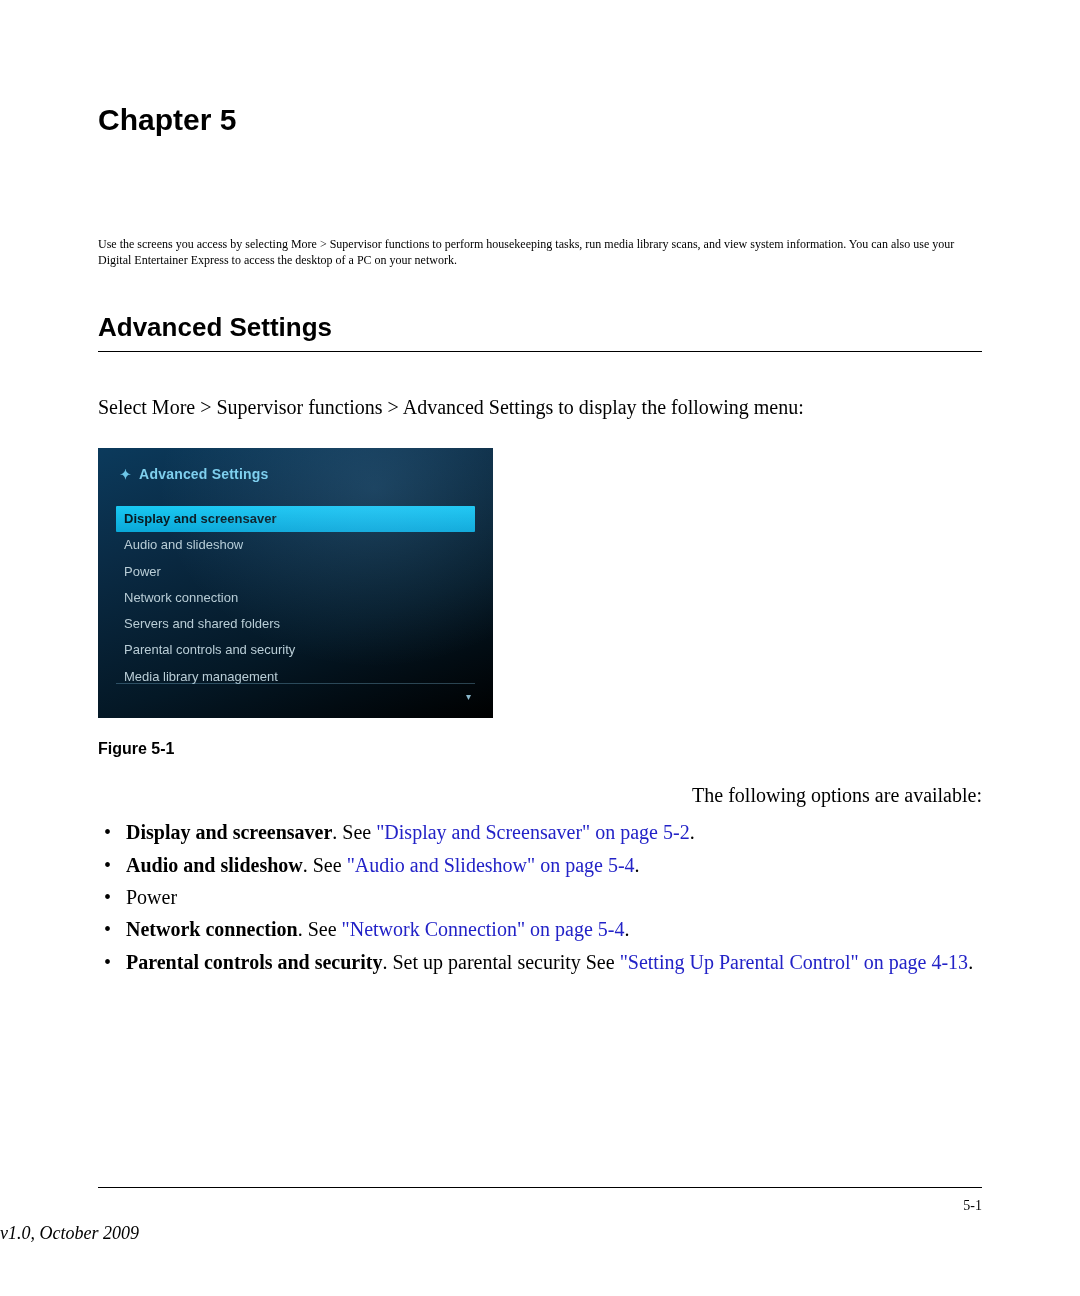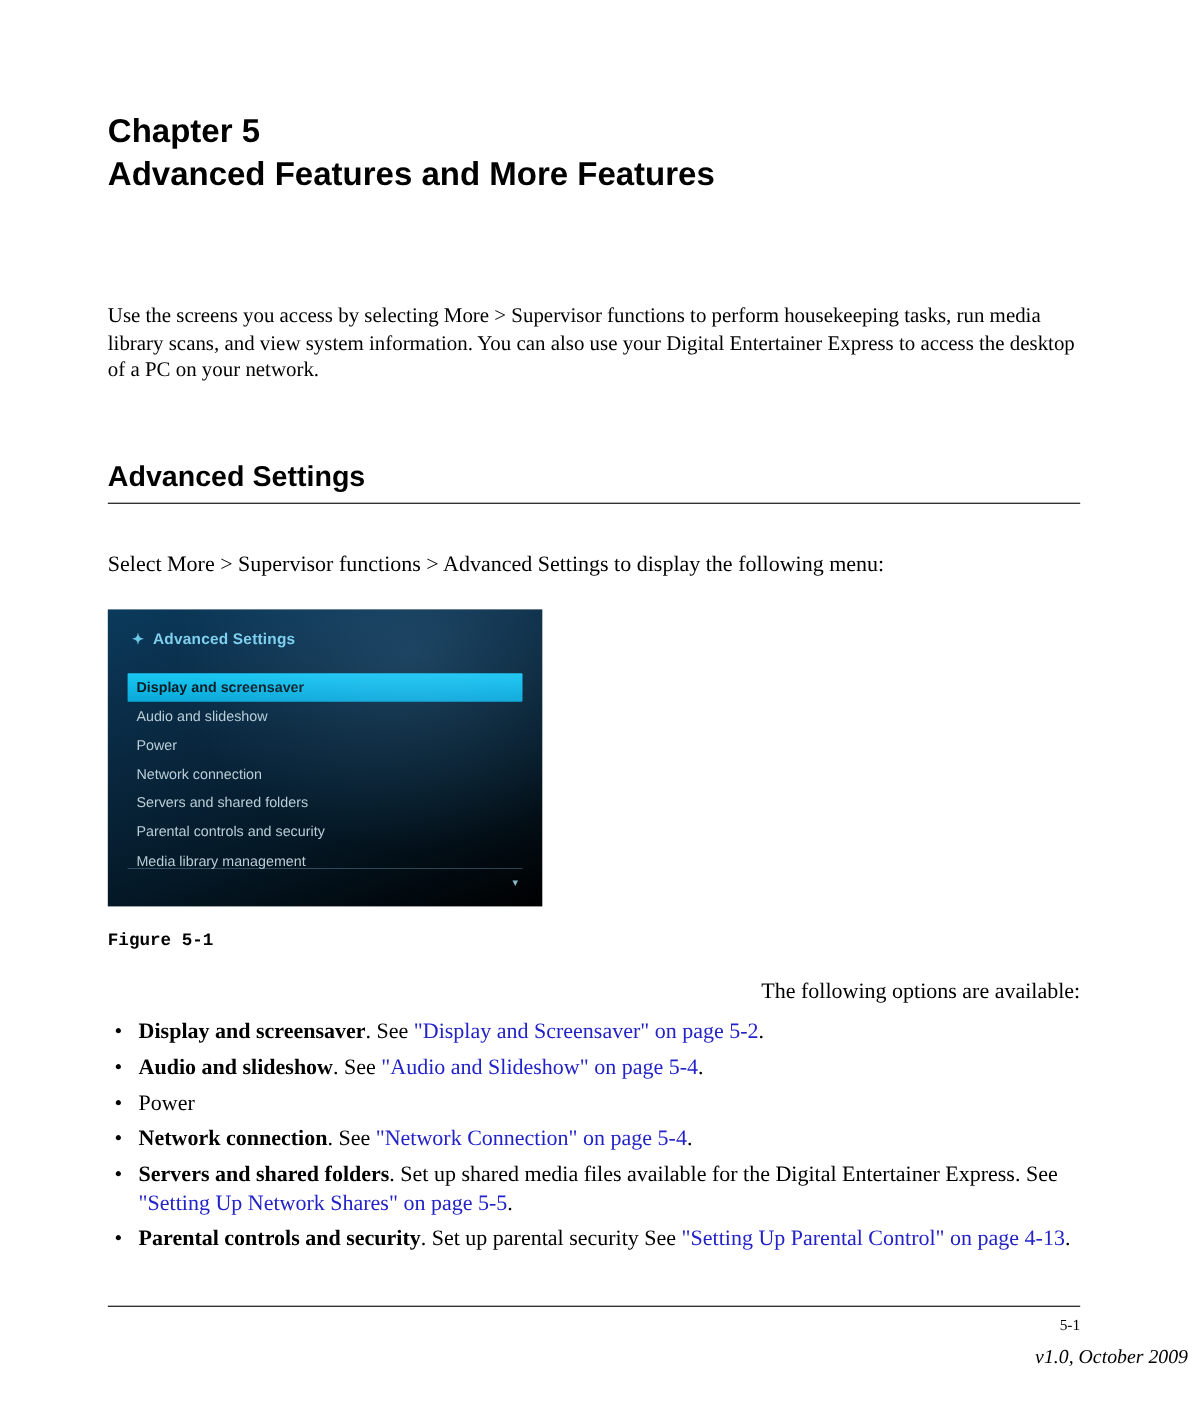--- a/index.html
+++ b/index.html
@@ -13,23 +13,23 @@
       padding: 100px 98px 60px 98px;
     }
     .chapter-heading {
       font-family: Arial, Helvetica, sans-serif;
       font-weight: bold;
       font-size: 30px;
       line-height: 1.3;
       margin-bottom: 98px;
     }
     .intro {
-      font-size: 19px;
+      font-size: 12px;
       line-height: 1.3;
-      margin-bottom: 68px;
+      margin-bottom: 44px;
     }
     .section-heading {
       font-family: Arial, Helvetica, sans-serif;
       font-weight: bold;
       font-size: 26px;
       padding-bottom: 8px;
       border-bottom: 1.5px solid #000;
       margin-bottom: 42px;
     }
     .section-intro {
@@ -89,21 +89,21 @@
       border-top: 1px solid rgba(120,180,210,.35);
     }
     .scroll-arrow {
       position: absolute;
       right: 22px;
       bottom: 16px;
       color: #8ab8cc;
       font-size: 10px;
     }
     .figure-caption {
-      font-family: Liberation Mono, monospace;
+      font-family: Liberation Sans, sans-serif;
       font-weight: bold;
       font-size: 16px;
       margin-bottom: 26px;
     }
     .options-intro {
       font-size: 20px;
       margin-bottom: 12px;
       text-align: right;
     }
     .options {
@@ -134,31 +134,30 @@
     .page-num {
       position: absolute;
       right: 98px;
       bottom: 82px;
       font-size: 14px;
     }
     .footer-version {
       position: absolute;
       left: 0; right: 0;
       bottom: 52px;
-      text-align: right;
+      text-align: left;
       font-style: italic;
       font-size: 18px;
     }
   </style>
 </head>
 <body>
 
 <h1 class="chapter-heading">
   <span>Chapter 5</span><br>
-  <span>Advanced Features and More Features</span>
 </h1>
 
 <p class="intro">Use the screens you access by selecting More &gt; Supervisor functions to perform housekeeping tasks, run media library scans, and view system information. You can also use your Digital Entertainer Express to access the desktop of a PC on your network.</p>
 
 <h2 class="section-heading">Advanced Settings</h2>
 
 <p class="section-intro">Select More &gt; Supervisor functions &gt; Advanced Settings to display the following menu:</p>
 
 <div class="screenshot">
   <div class="shot-header">
@@ -189,22 +188,19 @@
   <li>
     <span class="bold">Audio and slideshow</span><span>. See </span><span class="link">"Audio and Slideshow" on page 5-4</span><span>.</span>
   </li>
   <li>
     <span class="bold"></span><span>Power</span><span class="link"></span><span></span>
   </li>
   <li>
     <span class="bold">Network connection</span><span>. See </span><span class="link">"Network Connection" on page 5-4</span><span>.</span>
   </li>
   <li>
-    <span class="bold">Servers and shared folders</span><span>. Set up shared media files available for the Digital Entertainer Express. See </span><span class="link">"Setting Up Network Shares" on page 5-5</span><span>.</span>
-  </li>
-  <li>
     <span class="bold">Parental controls and security</span><span>. Set up parental security See </span><span class="link">"Setting Up Parental Control" on page 4-13</span><span>.</span>
   </li>
 </ul>
 
 <div class="footer-rule"></div>
 <div class="page-num">5-1</div>
 <div class="footer-version">v1.0, October 2009</div>
 
 </body></html>

